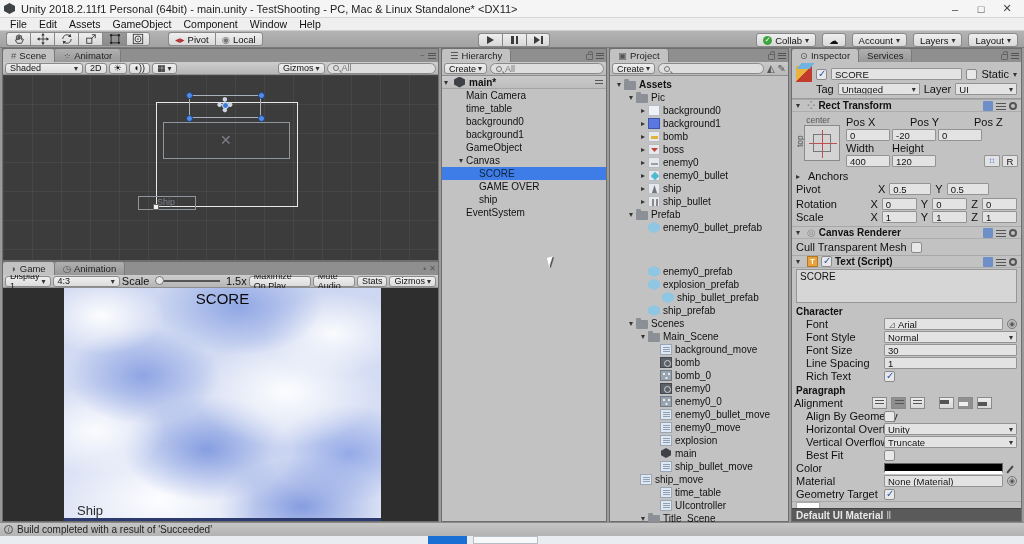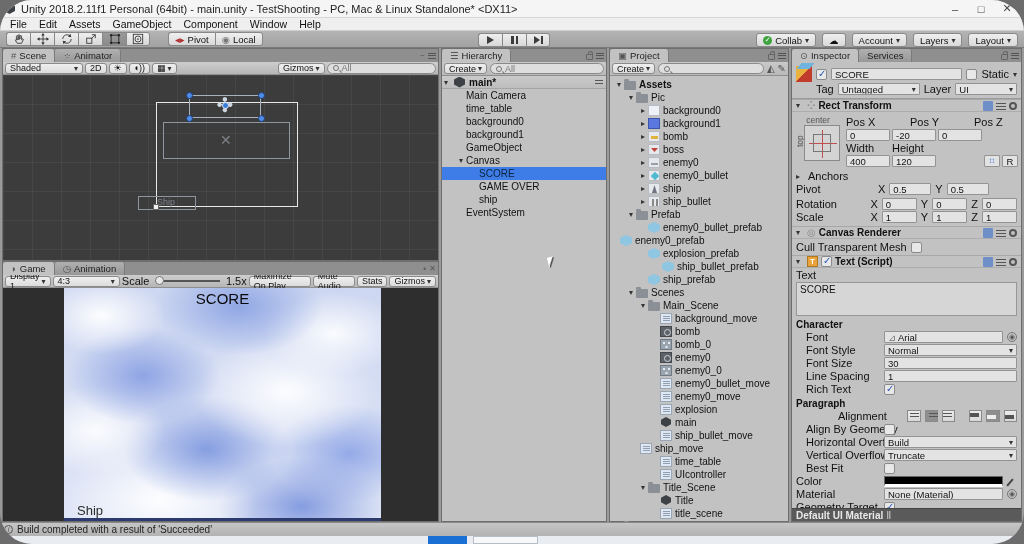--- a/index.html
+++ b/index.html
@@ -1,17 +1,17 @@
 <!DOCTYPE html>
 <html><head>
 <meta charset="utf-8">
 <style>
   html,body{margin:0;padding:0;background:#6c6c6c;}
   *{box-sizing:border-box;font-family:"Liberation Sans","DejaVu Sans",sans-serif;}
-  #app{position:relative;width:1024px;height:544px;background:#9a9a9a;overflow:hidden;font-size:10px;color:#111;border-radius:32px;}
+  #app{position:relative;width:1024px;height:544px;background:#9a9a9a;overflow:hidden;font-size:10px;color:#111;}
 
   
   .titlebar{position:absolute;left:0;top:0;width:1024px;height:18px;background:#f5f5f5;border-bottom:1px solid #d8d8d8;display:flex;align-items:center;padding:0 4px;font-size:11px;color:#222;}
   .titlebar .ttl{flex:1;margin-left:4px;white-space:nowrap;overflow:hidden;}
   .winbtn{width:26px;height:15px;display:flex;align-items:center;justify-content:center;color:#444;font-size:11px;}
   .menubar{position:absolute;left:0;top:18px;width:1024px;height:13px;background:#efefef;border-bottom:1px solid #cfcfcf;display:flex;align-items:center;padding-left:4px;font-size:10.5px;}
   .menubar .mi{padding:0 6px;}
   .maintoolbar{position:absolute;left:0;top:31px;width:1024px;height:17px;background:linear-gradient(#b4b4b4,#a2a2a2);border-bottom:1px solid #7a7a7a;display:flex;align-items:center;}
   .toolgrp{display:flex;margin-left:6px;}
   .toolbtn{width:24px;height:14px;background:linear-gradient(#efefef,#d9d9d9);border:1px solid #888;border-right:none;display:flex;align-items:center;justify-content:center;}
@@ -559,21 +559,21 @@
         <div class="trow" style="padding-left: 16px;">
           <span class="arrow">▾</span>
           <span class="pi i-folder"></span>
           <span class="tlabel">Prefab</span>
         </div>
         <div class="trow" style="padding-left: 28px;">
           <span class="arrow"></span>
           <span class="pi i-prefab"></span>
           <span class="tlabel">enemy0_bullet_prefab</span>
         </div>
-        <div class="trow" style="">
+        <div class="trow" style="padding-left: 28px; margin-top: 31px;">
           <span class="arrow"></span>
           <span class="pi i-prefab"></span>
           <span class="tlabel">enemy0_prefab</span>
         </div>
         <div class="trow" style="padding-left: 28px;">
           <span class="arrow"></span>
           <span class="pi i-prefab"></span>
           <span class="tlabel">explosion_prefab</span>
         </div>
         <div class="trow" style="padding-left: 28px; margin-left: 14px;">
@@ -861,21 +861,20 @@
         <span>Text (Script)</span>
           <span class="spacer"></span>
         <span class="hic hic-book"></span>
         <span class="hic hic-preset">
             <i></i>
             <i></i>
             <i></i>
           </span>
         <span class="hic hic-gear"></span>
       </div>
-      <div class="lbl" style="margin:1px 0 0 4px;">Text</div>
       <div class="textarea"><span>SCORE</span></div>
 
       <div class="sect">Character</div>
       <div class="row" style="padding:0 4px 0 14px;">
         <span class="lbl" style="width:74px;">Font</span>
         <div class="fld" style="flex:1;">
             <span style="color:#777;margin-right:2px;">⊿</span>
             <span>Arial</span>
           </div>
         <span class="obj-picker">◉</span>
@@ -898,38 +897,38 @@
         <div class="fld" style="flex:1;">
             <span>1</span>
           </div>
       </div>
       <div class="row" style="padding:0 4px 0 14px;">
         <span class="lbl" style="width:74px;">Rich Text</span>
         <span class="cb checked"></span>
       </div>
 
       <div class="sect">Paragraph</div>
-      <div class="row" style="padding:0 4px 0 2px;margin-left:44px;">
+      <div class="row" style="padding:0 4px 0 2px;">
         <span class="lbl" style="width:74px;">Alignment</span>
         <span class="align-btn al-l"></span>
         <span class="align-btn al-c on"></span>
         <span class="align-btn al-r"></span>
         <span style="width:6px;"></span>
         <span class="align-btn av-t"></span>
         <span class="align-btn av-m on"></span>
         <span class="align-btn av-b"></span>
       </div>
       <div class="row" style="padding:0 4px 0 14px;">
         <span class="lbl" style="width:74px;">Align By Geometry</span>
         <span class="cb"></span>
       </div>
       <div class="row" style="padding:0 4px 0 14px;">
         <span class="lbl" style="width:74px;">Horizontal Overflow</span>
         <div class="fld fdrop" style="flex:1;">
-            <span>Build</span>
+            <span>Unity</span>
             <span class="caret">▾</span>
           </div>
       </div>
       <div class="row" style="padding:0 4px 0 14px;">
         <span class="lbl" style="width:74px;">Vertical Overflow</span>
         <div class="fld fdrop" style="flex:1;">
             <span>Truncate</span>
             <span class="caret">▾</span>
           </div>
       </div>

